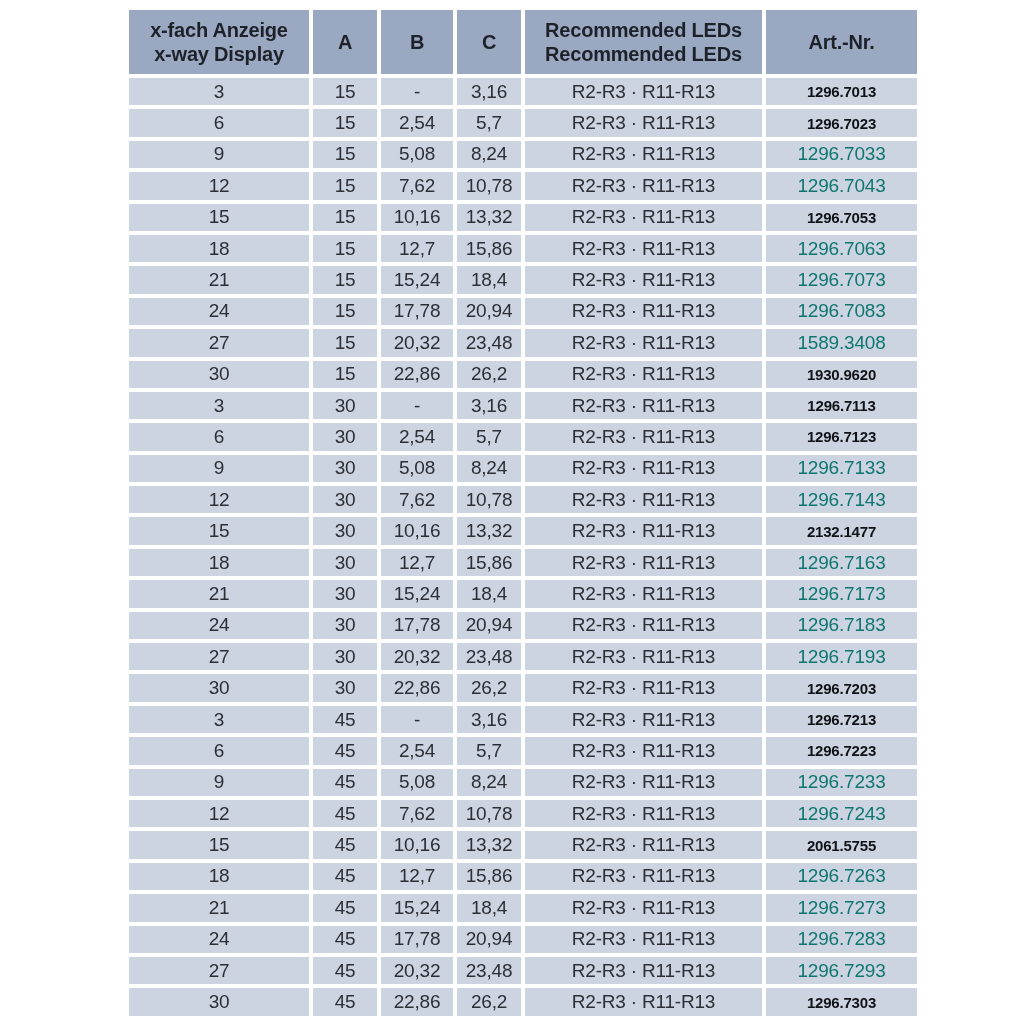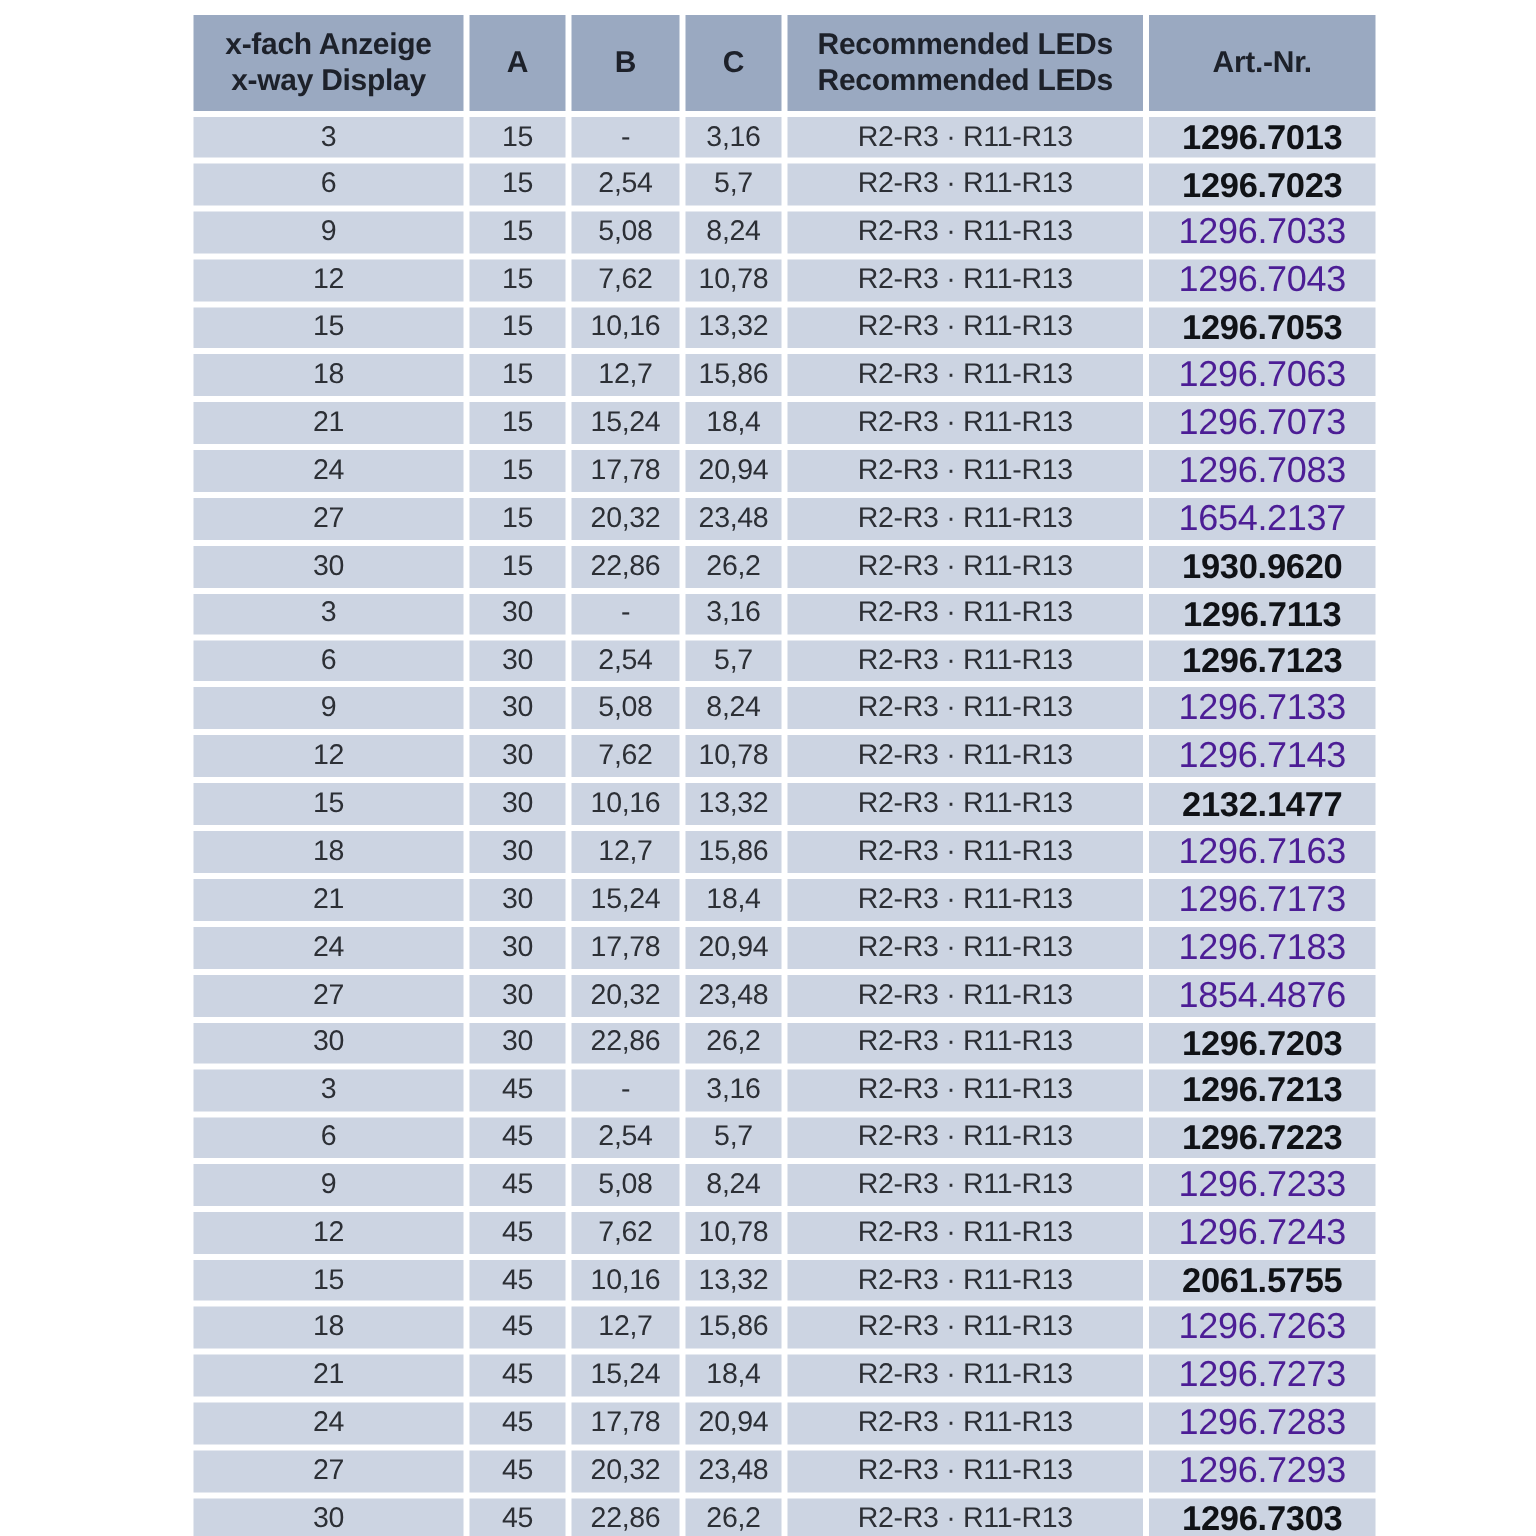--- a/index.html
+++ b/index.html
@@ -41,27 +41,27 @@
     height: 64px;
   }
   table.spec-table td {
     background: #ccd4e2;
     color: #2c2f35;
     font-size: 19px;
     height: 27.4px;
     font-weight: normal;
   }
   table.spec-table td.art-cell {
-    font-size: 24px;
-    color: #4c1d95;
+    font-size: 19px;
+    color: #0f766e;
   }
   table.spec-table td.art-cell.art-bold {
     font-weight: bold;
     color: #101216;
-    font-size: 23px;
+    font-size: 15px;
   }
   col.c-display { width: 180px; }
   col.c-a { width: 64px; }
   col.c-b { width: 72px; }
   col.c-c { width: 64px; }
   col.c-leds { width: 237px; }
   col.c-art { width: 151px; }
 </style>
 </head>
 <body>
@@ -156,21 +156,21 @@
           <td>20,94</td>
           <td>R2-R3 · R11-R13</td>
           <td class="art-cell">1296.7083</td>
         </tr>
         <tr>
           <td>27</td>
           <td>15</td>
           <td>20,32</td>
           <td>23,48</td>
           <td>R2-R3 · R11-R13</td>
-          <td class="art-cell">1654.2137</td>
+          <td class="art-cell">1589.3408</td>
         </tr>
         <tr>
           <td>30</td>
           <td>15</td>
           <td>22,86</td>
           <td>26,2</td>
           <td>R2-R3 · R11-R13</td>
           <td class="art-cell art-bold">1930.9620</td>
         </tr>
         <tr>
@@ -236,21 +236,21 @@
           <td>20,94</td>
           <td>R2-R3 · R11-R13</td>
           <td class="art-cell">1296.7183</td>
         </tr>
         <tr>
           <td>27</td>
           <td>30</td>
           <td>20,32</td>
           <td>23,48</td>
           <td>R2-R3 · R11-R13</td>
-          <td class="art-cell">1854.4876</td>
+          <td class="art-cell">1296.7193</td>
         </tr>
         <tr>
           <td>30</td>
           <td>30</td>
           <td>22,86</td>
           <td>26,2</td>
           <td>R2-R3 · R11-R13</td>
           <td class="art-cell art-bold">1296.7203</td>
         </tr>
         <tr>

